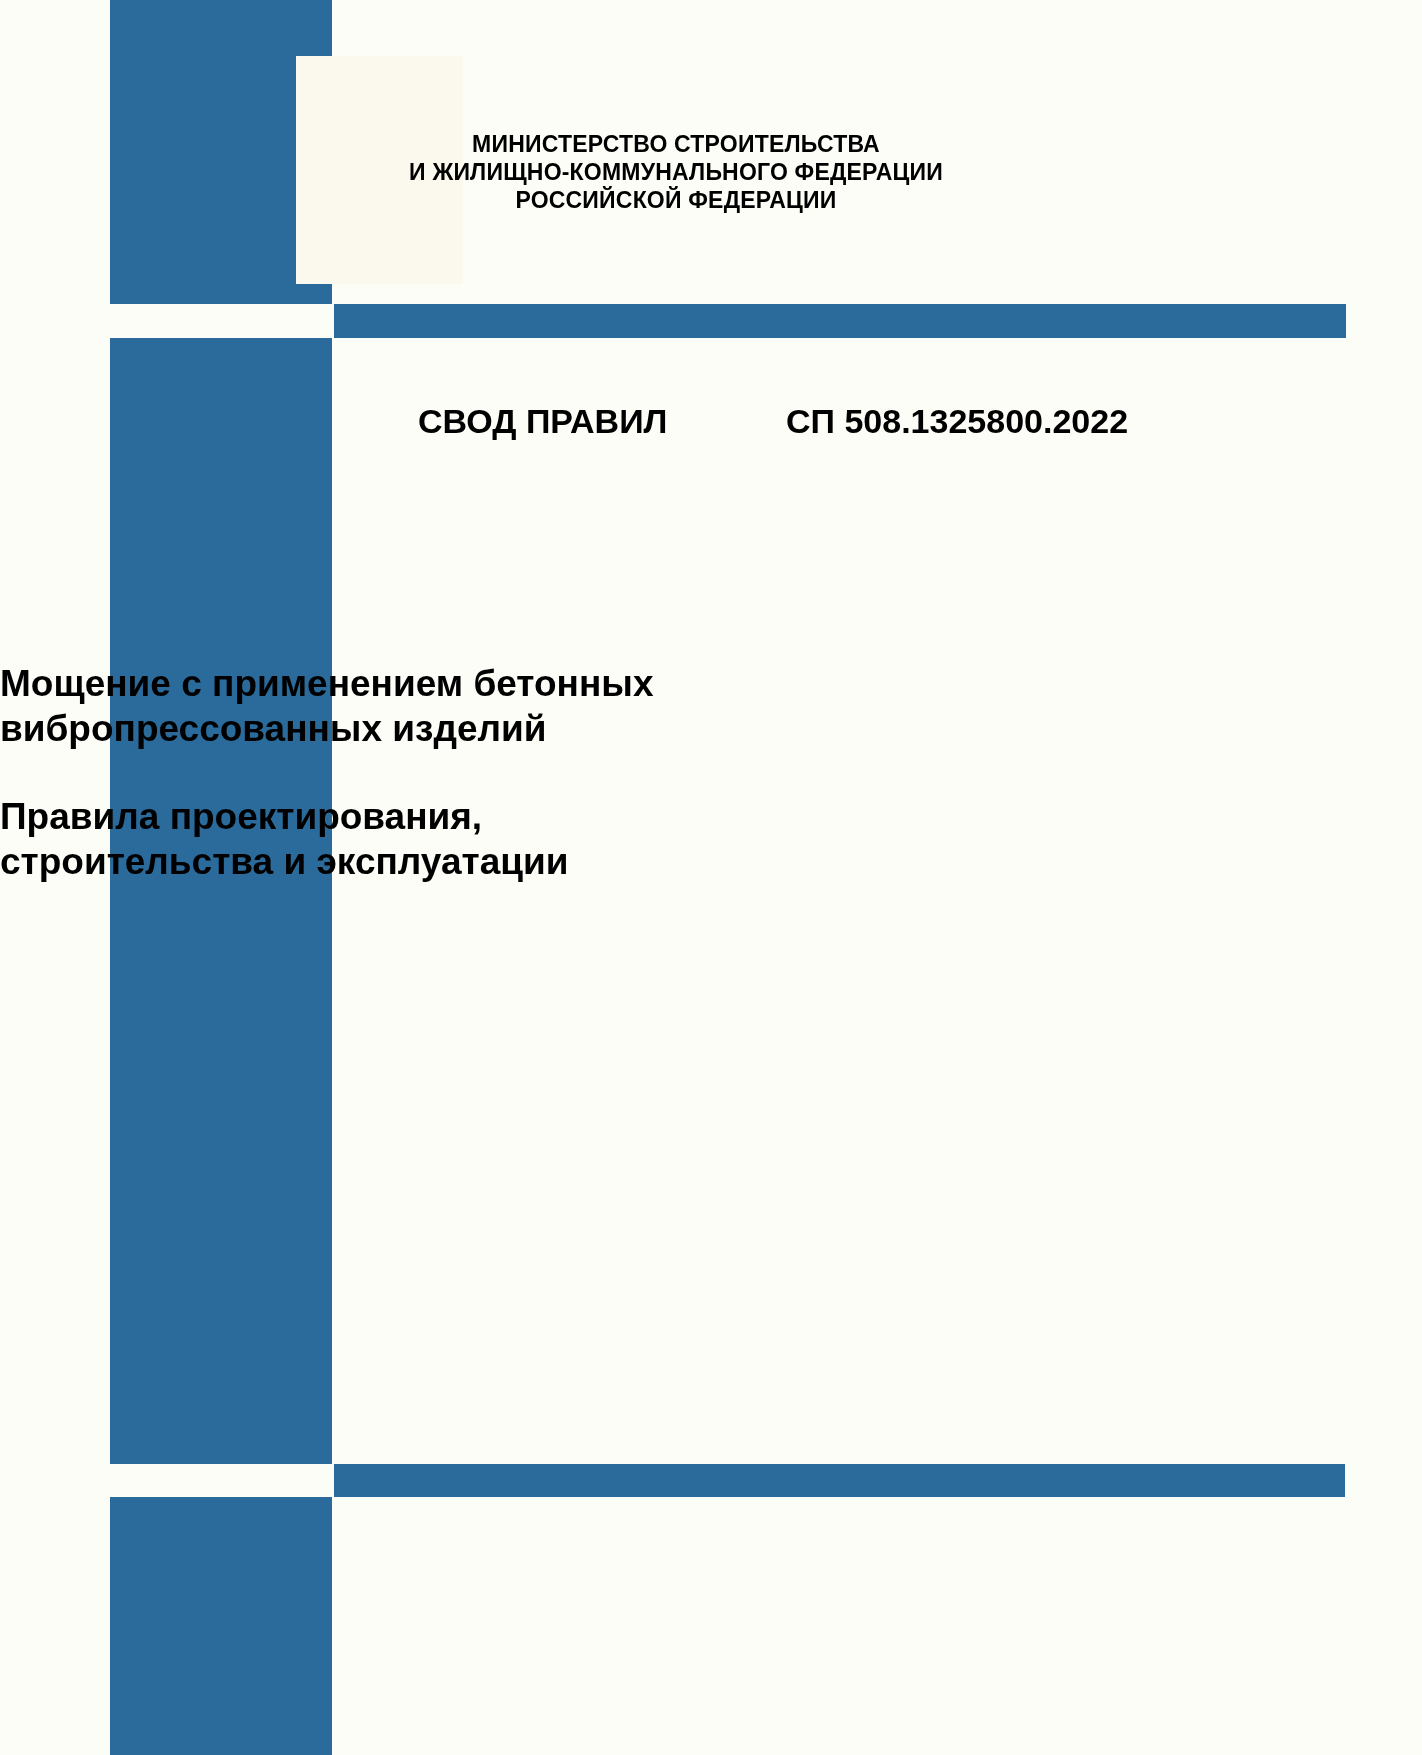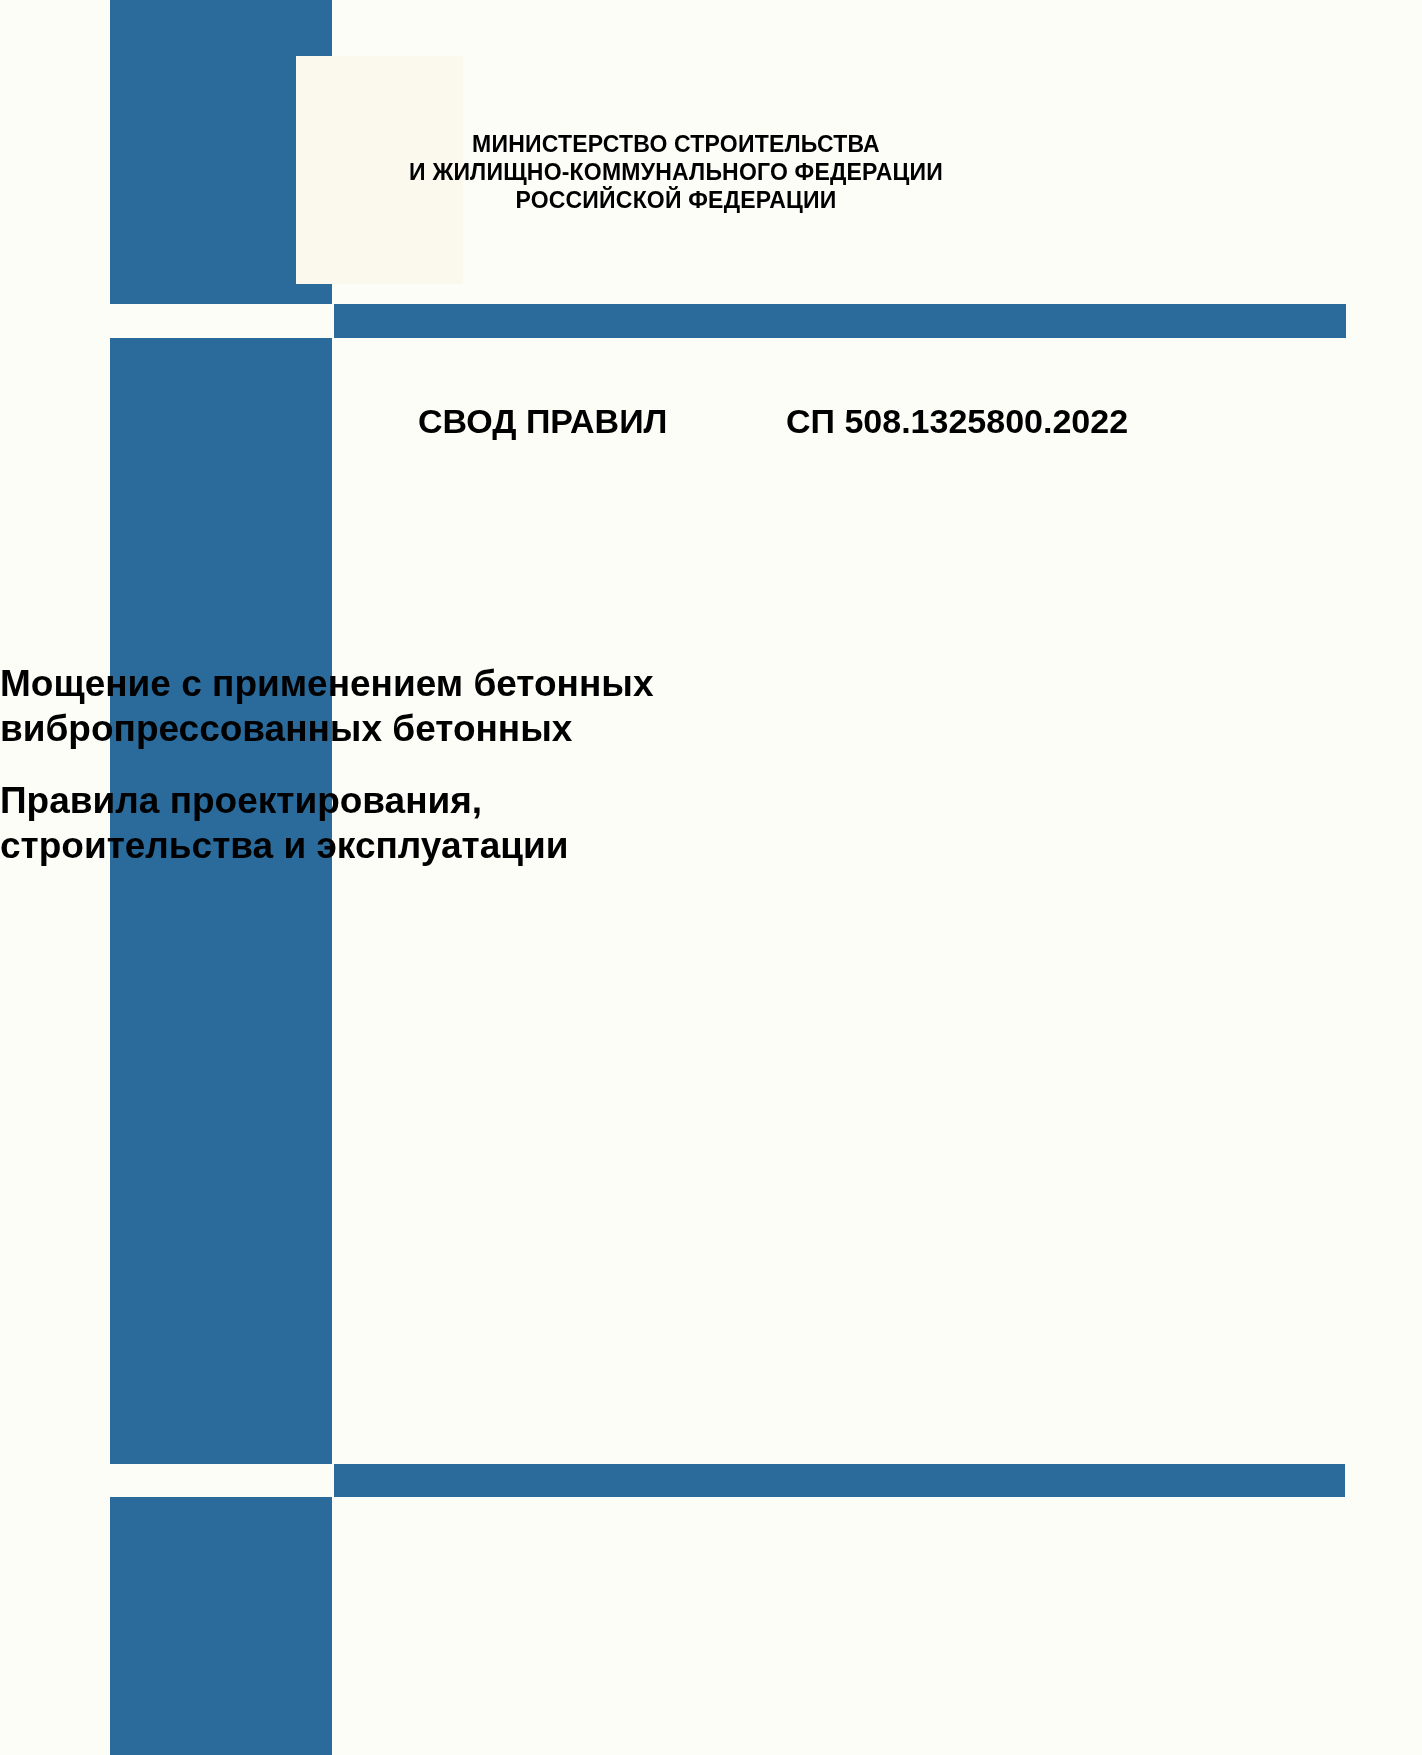--- a/index.html
+++ b/index.html
@@ -54,21 +54,21 @@
   #doc-code   { left: 786px; }
 
   
   .title-block {
     left: 0; width: 1422px;
     font-weight: bold;
     font-size: 37px;
     line-height: 45px;
   }
   #doc-title    { top: 661px; }
-  #doc-subtitle { top: 778px; }
+  #doc-subtitle { top: 794px; }
 </style>
 </head>
 <body>
 
 <div class="abs blue col-seg" id="col-top"></div>
 <div class="abs blue col-seg" id="col-mid"></div>
 <div class="abs blue col-seg" id="col-bottom"></div>
 
 <div class="abs blue" id="rule-top"></div>
 <div class="abs blue" id="rule-bottom"></div>
@@ -79,19 +79,19 @@
   <div>МИНИСТЕРСТВО СТРОИТЕЛЬСТВА</div>
   <div>И ЖИЛИЩНО-КОММУНАЛЬНОГО ФЕДЕРАЦИИ</div>
   <div>РОССИЙСКОЙ ФЕДЕРАЦИИ</div>
 </div>
 
 <div class="abs code-row" id="kind-label">СВОД ПРАВИЛ</div>
 <div class="abs code-row" id="doc-code">СП 508.1325800.2022</div>
 
 <div class="abs title-block" id="doc-title">
   <div>Мощение с применением бетонных</div>
-  <div>вибропрессованных бетонных</div>
+  <div>вибропрессованных изделий</div>
 </div>
 
 <div class="abs title-block" id="doc-subtitle">
   <div>Правила проектирования,</div>
   <div>строительства и эксплуатации</div>
 </div>
 
 </body></html>

